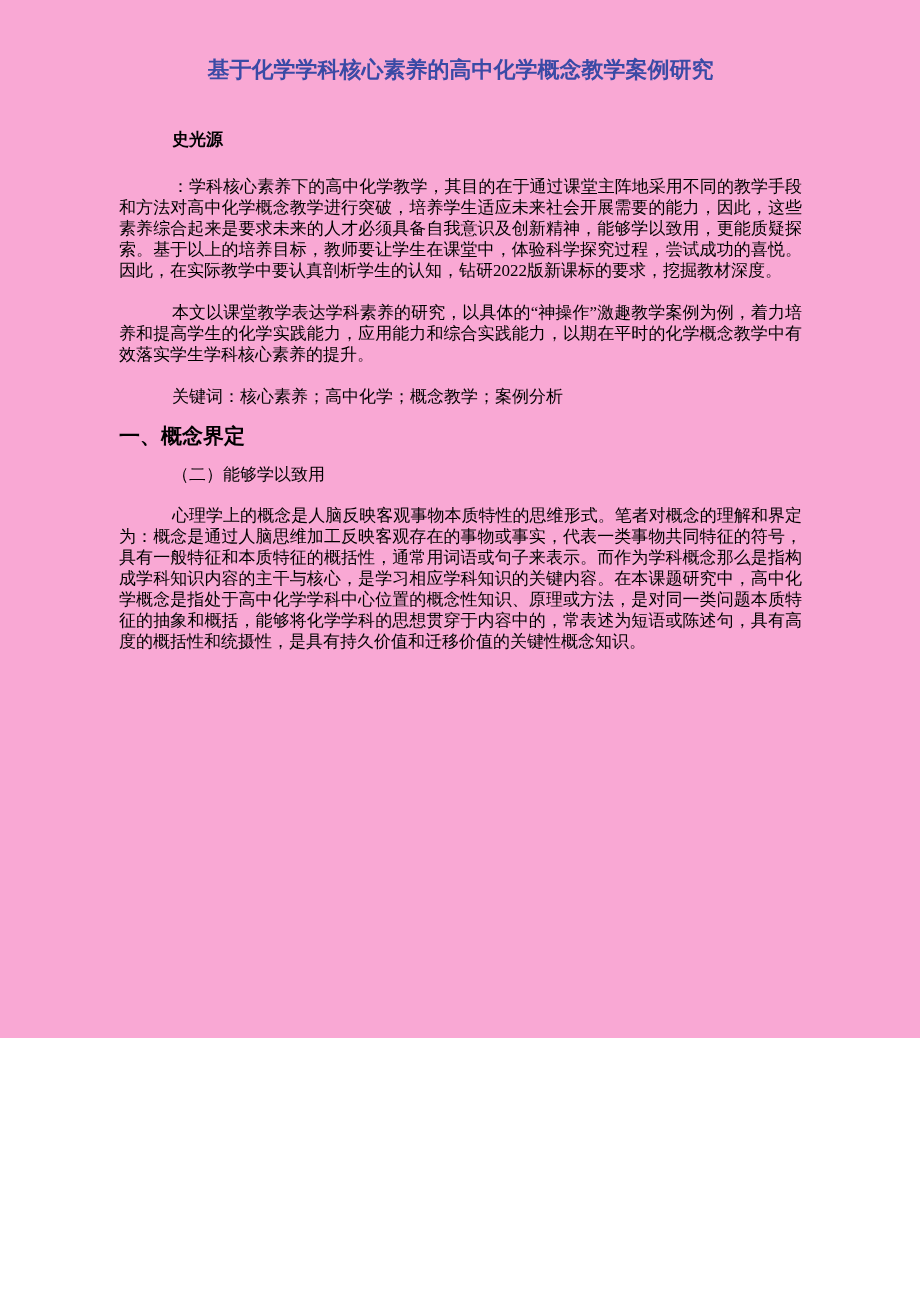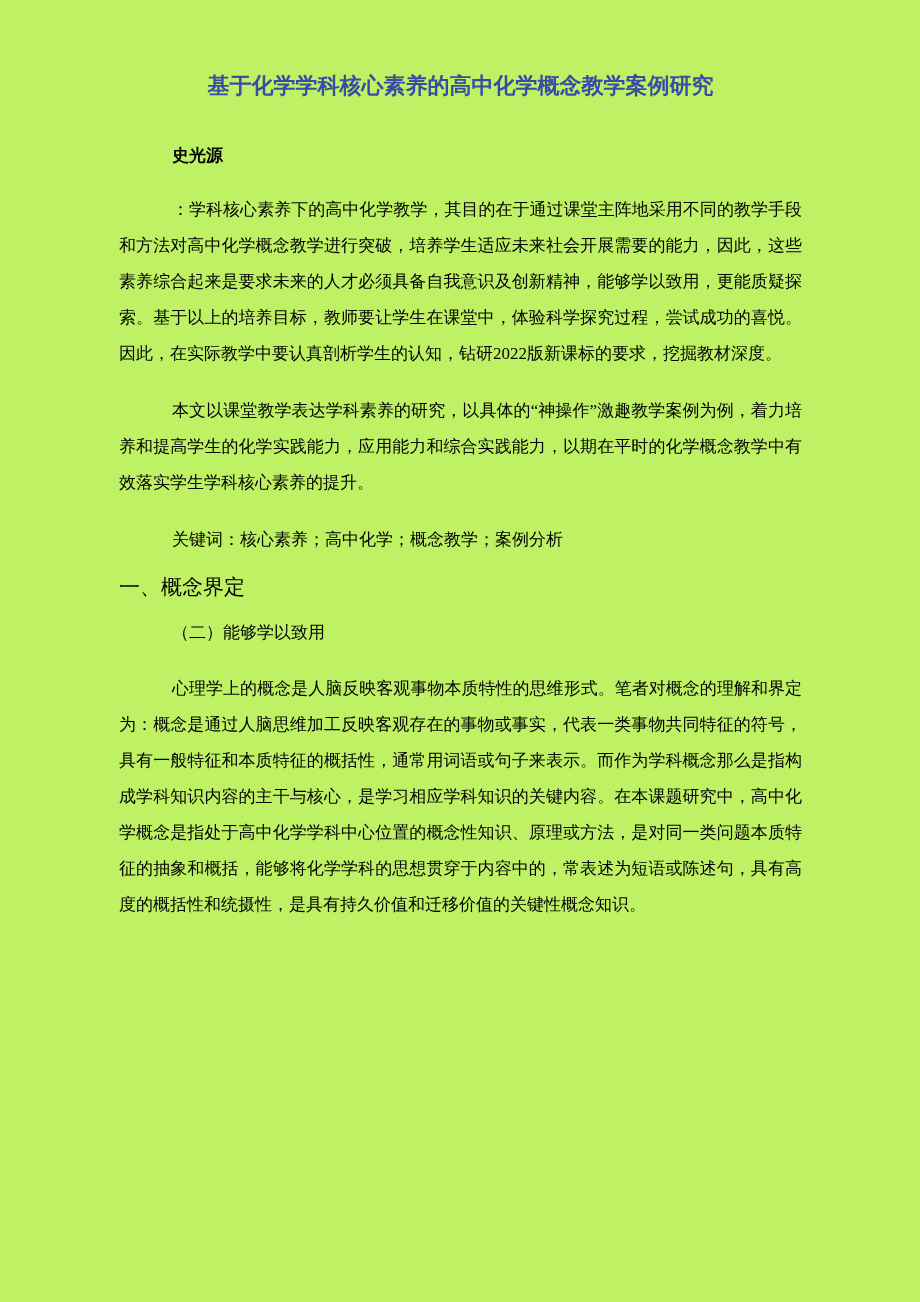--- a/index.html
+++ b/index.html
@@ -3,24 +3,24 @@
 <meta charset="utf-8">
 <style>
   html, body {
     margin: 0;
     padding: 0;
     background: #ffffff;
   }
   .page {
     position: relative;
     width: 920px;
-    height: 1302px;
-    background: #bef264;
+    height: 1038px;
+    background: #f9a8d4;
     box-sizing: border-box;
-    padding: 72px 118px 0 119px;
+    padding: 56px 118px 0 119px;
     font-family: "Liberation Serif", "DejaVu Serif", serif;
     color: #000000;
     overflow: hidden;
   }
   .doc-title {
     font-family: "Liberation Sans", "DejaVu Sans", sans-serif;
     font-size: 22px;
     font-weight: bold;
     color: #3a4aa5;
     text-align: center;
@@ -29,33 +29,33 @@
   }
   .author {
     font-size: 17px;
     line-height: 33px;
     text-indent: 53px;
     margin: 0 0 20px 0;
     font-weight: bold;
   }
   p.body {
     font-size: 17px;
-    line-height: 36px;
+    line-height: 21px;
     text-align: justify;
     text-indent: 53px;
     margin: 0 0 21px 0;
     word-break: break-all;
   }
   p.keywords {
     margin-bottom: 10px;
   }
   .section-heading {
     font-family: "Liberation Sans", "DejaVu Sans", sans-serif;
     font-size: 21px;
-    font-weight: normal;
+    font-weight: bold;
     color: #000000;
     margin: 14px 0 14px 0;
     line-height: 1.4;
   }
   p.subheading {
     margin: 0 0 20px 0;
   }
 </style>
 </head>
 <body>

